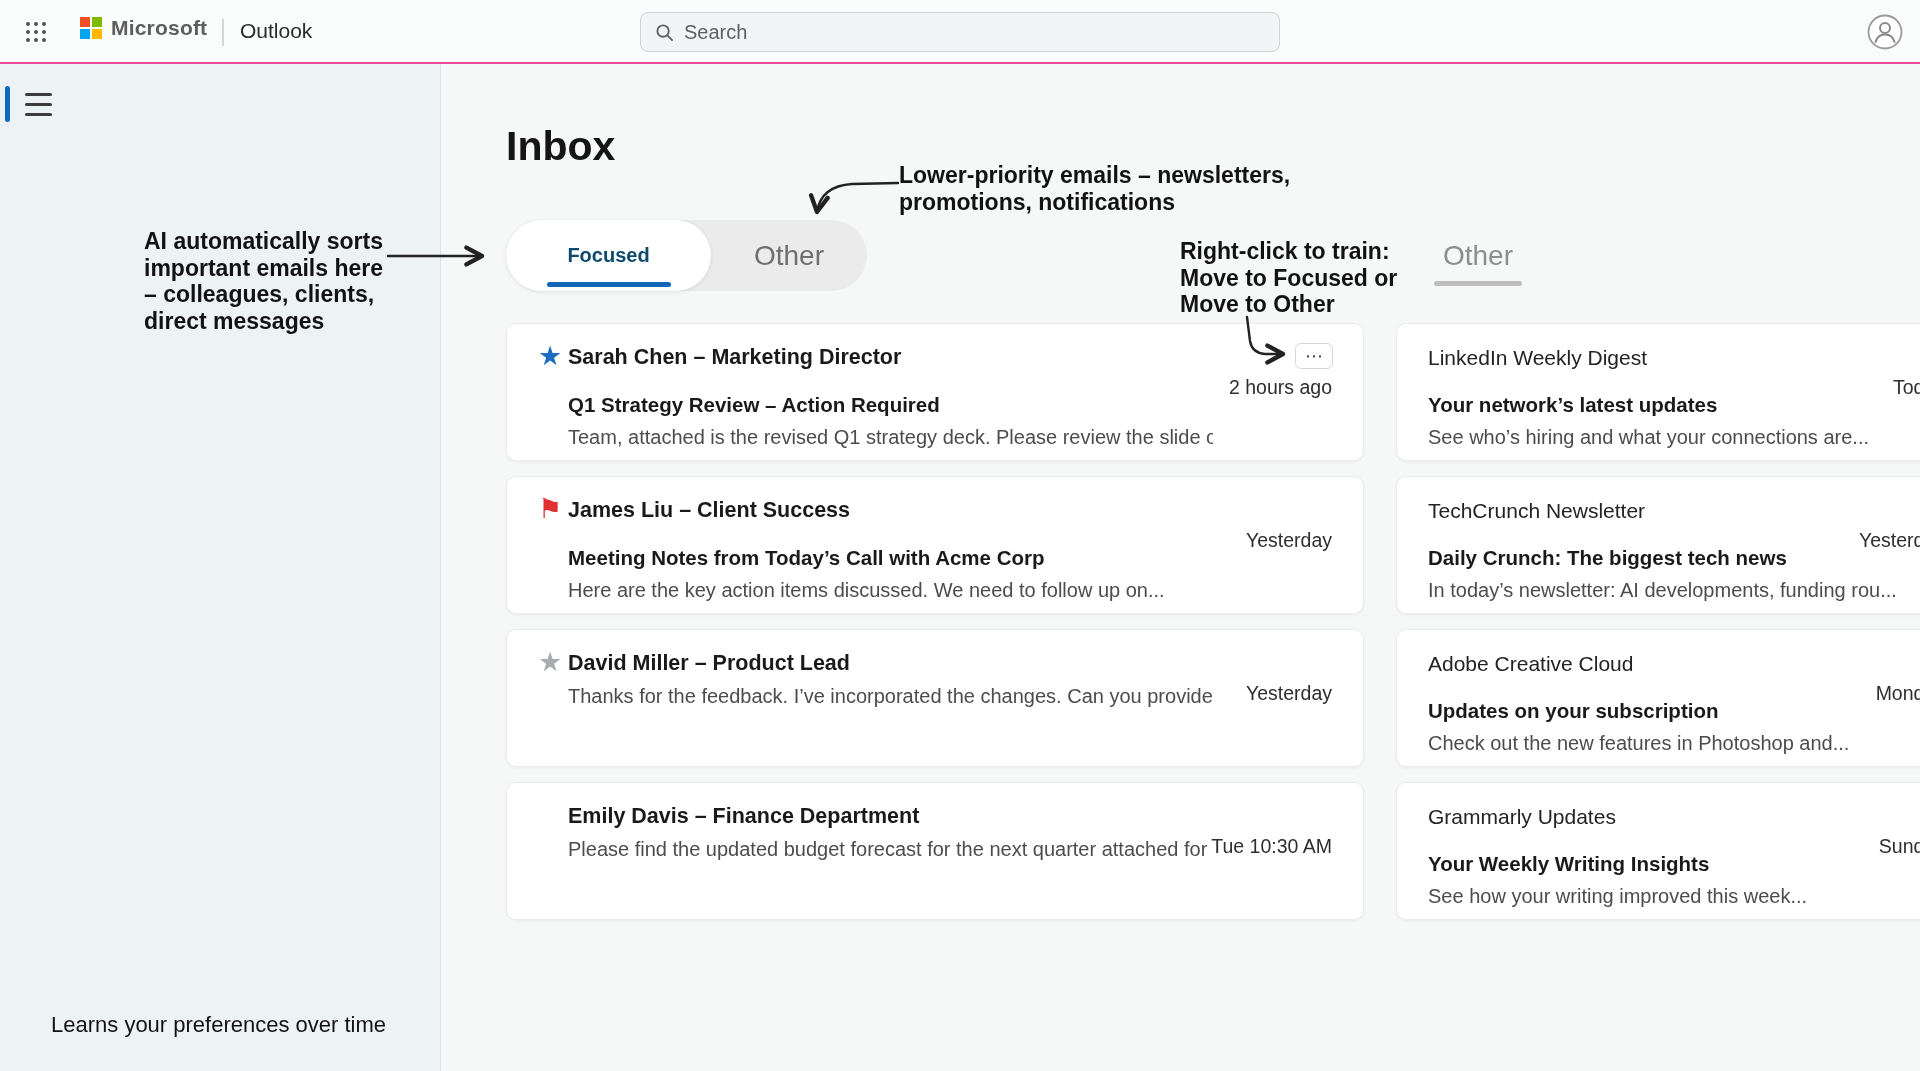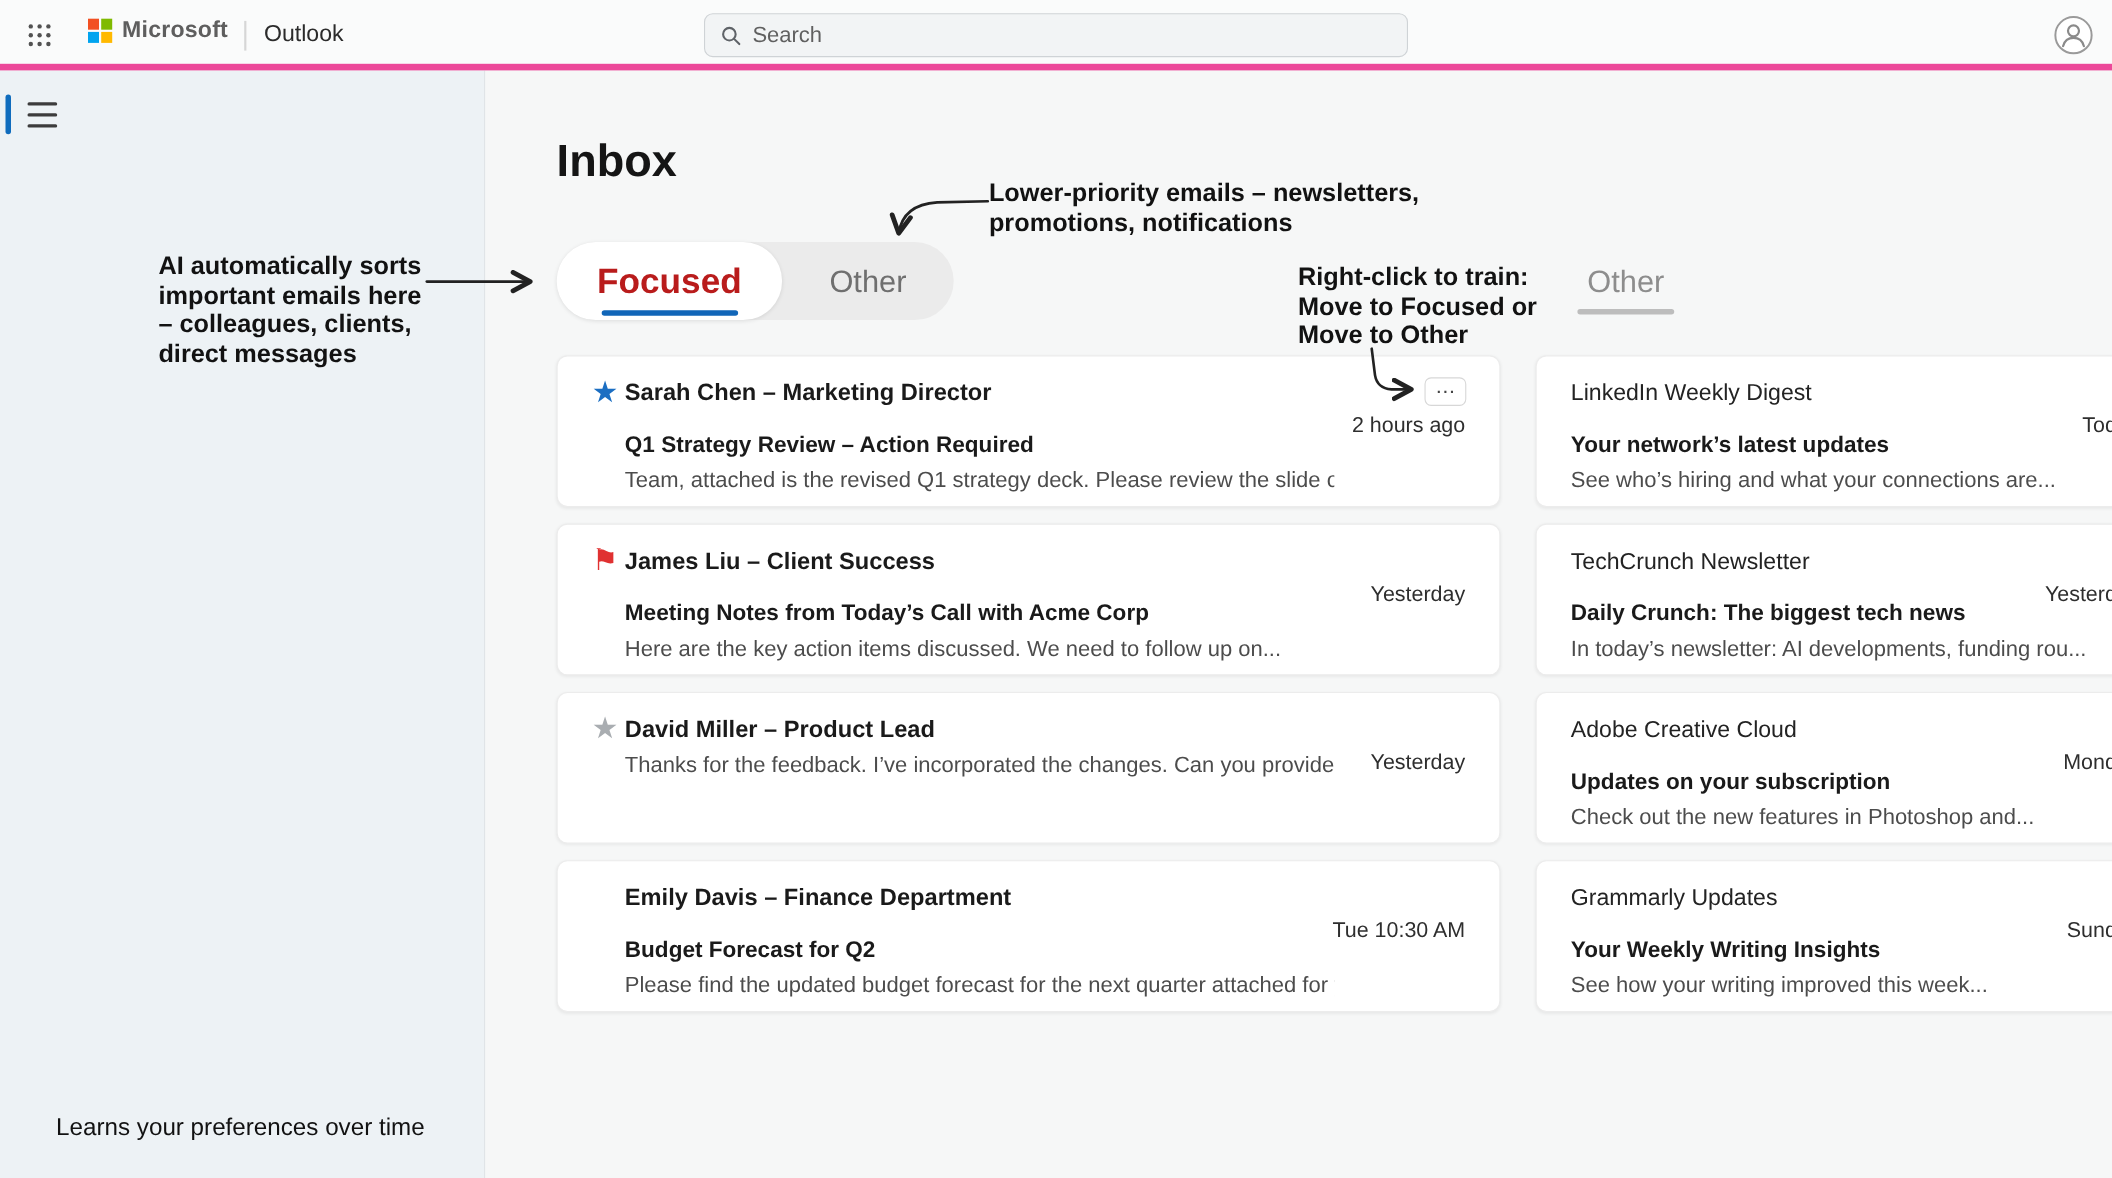--- a/index.html
+++ b/index.html
@@ -7,21 +7,21 @@
   body {
     position:relative;
     font-family:"Liberation Sans", sans-serif;
     background:#f6f7f7;
     color:#1a1a1a;
   }
 
   
   .topbar {
     position:absolute; top:0; left:0; width:1920px; height:64px;
-    background:#fafbfb; border-bottom:6px solid #ec4899; z-index:20;
+    background:#fafbfb; border-bottom:2px solid #ec4899; z-index:20;
   }
   .waffle-btn {
     position:absolute; left:16px; top:12px; width:40px; height:40px;
     background:none; border:none; display:flex; align-items:center; justify-content:center; cursor:pointer;
   }
   .waffle { display:grid; grid-template-columns:repeat(3,4px); grid-template-rows:repeat(3,4px); gap:4px; }
   .waffle i { width:4px; height:4px; border-radius:50%; background:#525252; }
   .mslogo { position:absolute; left:80px; top:16px; display:flex; align-items:center; gap:9px; }
   .mssquares { display:grid; grid-template-columns:10px 10px; grid-template-rows:10px 10px; gap:2px; }
   .mssquares i:nth-child(1){background:#f25022;} .mssquares i:nth-child(2){background:#7fba00;}
@@ -56,21 +56,21 @@
   .inbox-title { position:absolute; left:506px; top:123px; font-size:41px; font-weight:700; color:#151515; z-index:5; }
   .tab-pill {
     position:absolute; left:506px; top:220px; width:361px; height:71px;
     background:#ebebeb; border-radius:36px; z-index:5;
   }
   .tab-focused {
     position:absolute; left:0; top:0; width:205px; height:71px; border-radius:36px;
     background:#ffffff; box-shadow:0 1px 4px rgba(0,0,0,.10);
     display:flex; align-items:center; justify-content:center; cursor:pointer;
   }
-  .tab-focused .lbl { font-size:32px; font-weight:700; color:#b91c1c; }
+  .tab-focused .lbl { font-size:20px; font-weight:700; color:#0c4a6e; }
   .tab-underline {
     position:absolute; bottom:4px; left:50%; transform:translateX(-50%);
     width:124px; height:5px; border-radius:3px; background:#1166b8;
   }
   .tab-other {
     position:absolute; left:205px; top:0; right:0; height:71px;
     display:flex; align-items:center; justify-content:center; cursor:pointer;
     font-size:28px; color:#6f6f6f;
   }
   .other-col-header { position:absolute; left:1408px; top:240px; width:140px; text-align:center; z-index:5; }
@@ -212,21 +212,20 @@
 
   <article class="card">
     <span class="mail-icon star-gray">★</span>
     <div class="sender">David Miller – Product Lead</div>
     <div class="preview">Thanks for the feedback. I’ve incorporated the changes. Can you provide final...</div>
     <span class="time">Yesterday</span>
   </article>
 
   <article class="card">
     <div class="sender">Emily Davis – Finance Department</div>
-    <div class="subject">Budget Forecast for Q2</div>
     <div class="preview">Please find the updated budget forecast for the next quarter attached for your...</div>
     <span class="time">Tue 10:30 AM</span>
   </article>
 
 </section>
 
 <section class="mail-list list-other">
 
   <article class="card">
     <div class="name">LinkedIn Weekly Digest</div>

